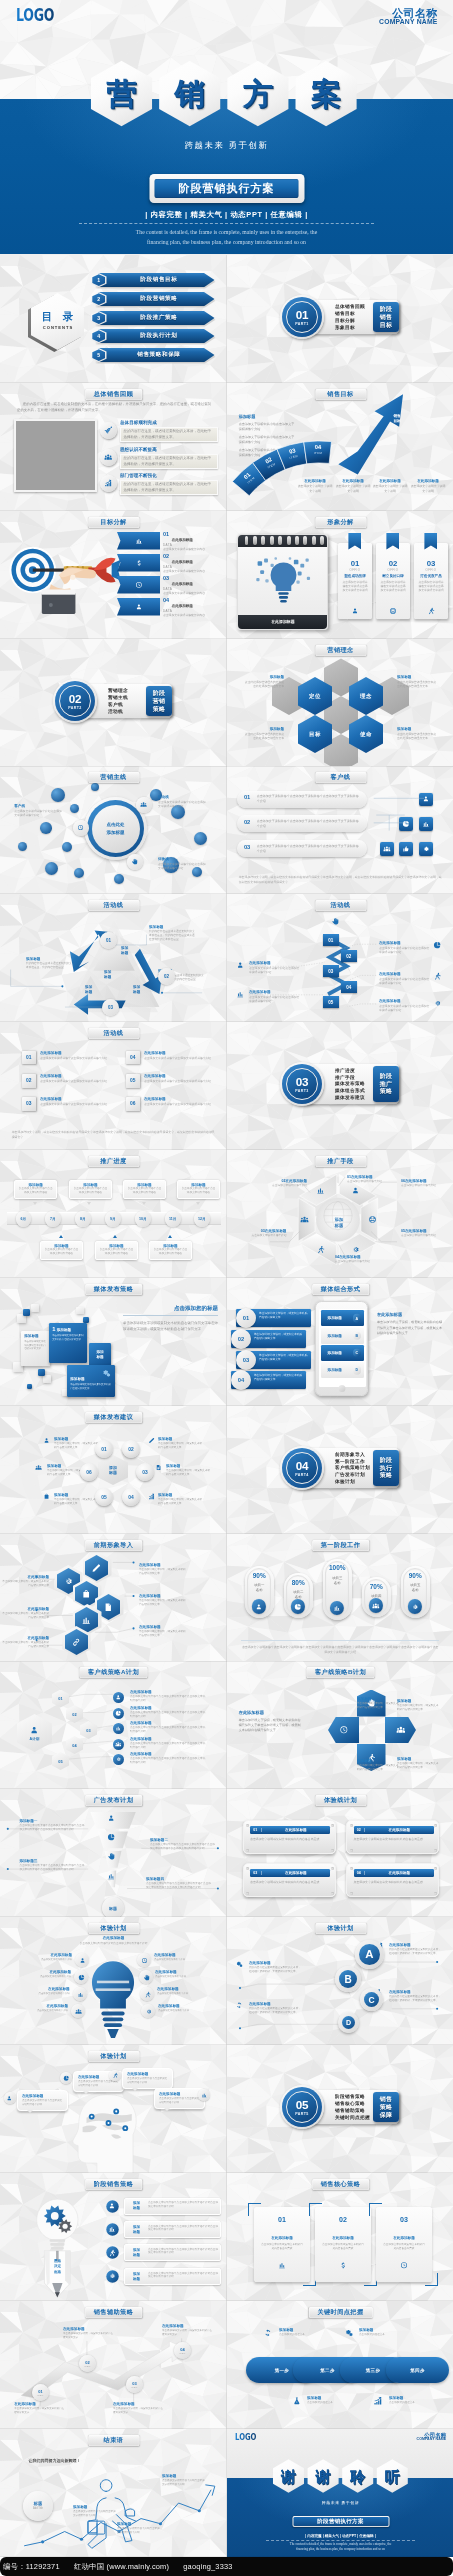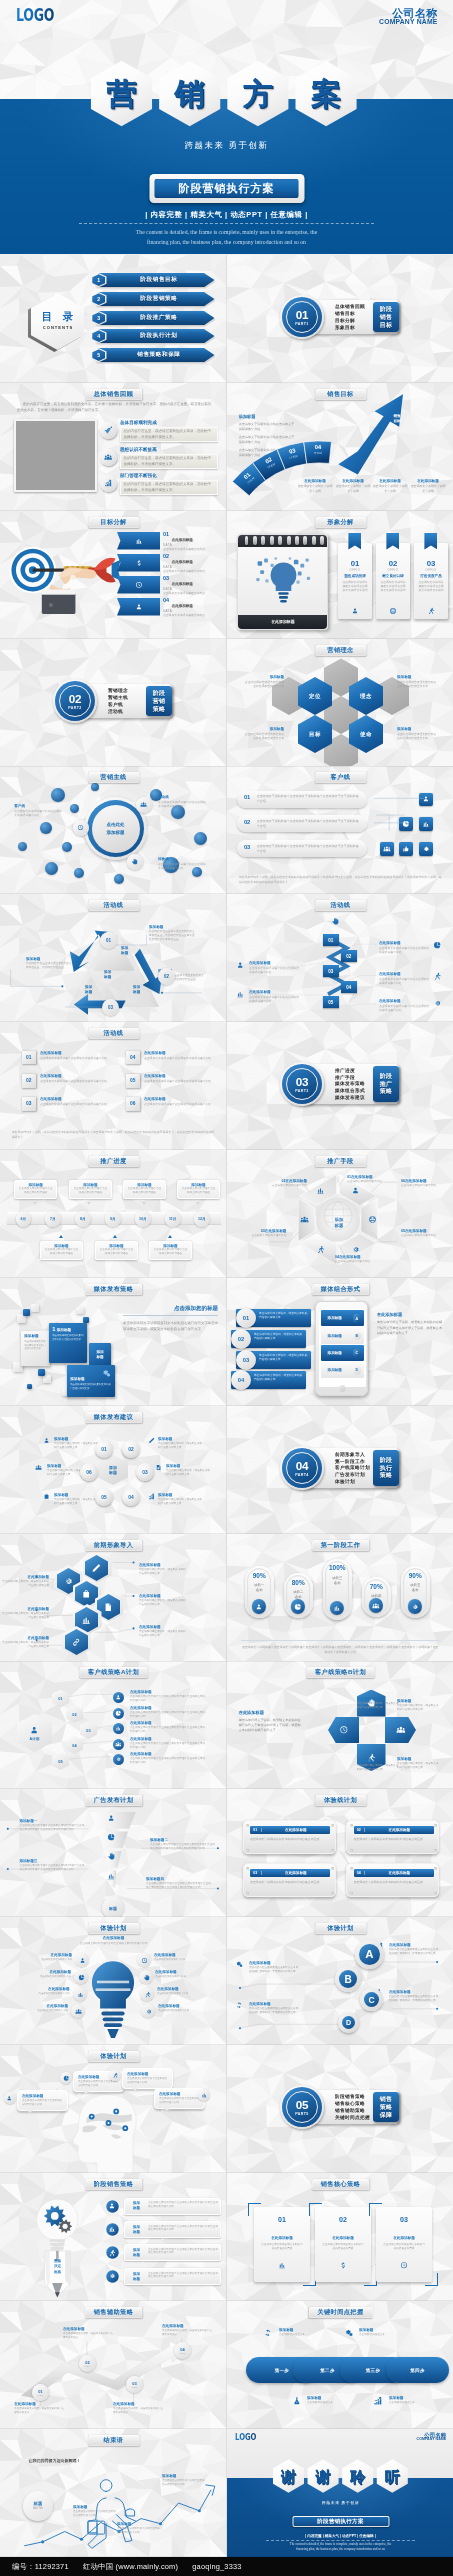--- a/index.html
+++ b/index.html
@@ -99,21 +99,21 @@
 .toc-row .lbl{position:absolute;left:19.4px;top:0;width:97px;height:14.2px;display:flex;align-items:center;justify-content:center;
   font-size:5.6px;font-weight:bold;color:#fff;letter-spacing:0.6px;text-shadow:0 0.6px 0.6px rgba(0,0,0,.3);}
 .toc-row .hx{position:absolute;left:0;top:0;width:15.5px;height:14.2px;
   background:linear-gradient(150deg,#ffffff,#e0e0e0);clip-path:polygon(50% 0,100% 25%,100% 75%,50% 100%,0 75%,0 25%);
   filter:drop-shadow(0.6px 1px 1px rgba(0,0,0,.35));}
 .toc-row .hx2{position:absolute;left:1.3px;top:1.3px;width:13px;height:11.7px;
   background:linear-gradient(150deg,#2f82c9,#0f4f8e);clip-path:polygon(50% 0,100% 25%,100% 75%,50% 100%,0 75%,0 25%);
   display:flex;align-items:center;justify-content:center;font-size:5.2px;font-weight:bold;color:#fff;}
 
 .foot{position:absolute;left:0;top:2557px;width:453px;height:19px;background:#090909;
-  display:flex;align-items:center;padding-left:12px;gap:14.2px;}
+  display:flex;align-items:center;padding-left:3px;gap:14.2px;border-radius:6px;}
 .foot span{font-size:7.4px;color:#f2f2f2;letter-spacing:0.2px;}
 
 
 .rv-para{position:absolute;left:17px;top:18px;width:194px;font-size:3.4px;line-height:1.8;color:#8a8a8a;text-indent:5.8px;text-align:justify;}
 .rv-img{position:absolute;left:14.2px;top:36px;width:83px;height:73px;background:#a0a0a0;
   border:2.6px solid #f4f4f4;box-shadow:0 0.6px 1.9px rgba(0,0,0,.32);}
 .rv-row{position:absolute;left:100px;width:124px;height:24.6px;}
 .rv-ic{position:absolute;left:0;top:3.2px;width:17px;height:17px;border-radius:50%;
   background:linear-gradient(145deg,#ffffff,#d7d7d7);box-shadow:0.6px 1.3px 1.9px rgba(0,0,0,.32);
   display:flex;align-items:center;justify-content:center;z-index:3;}

